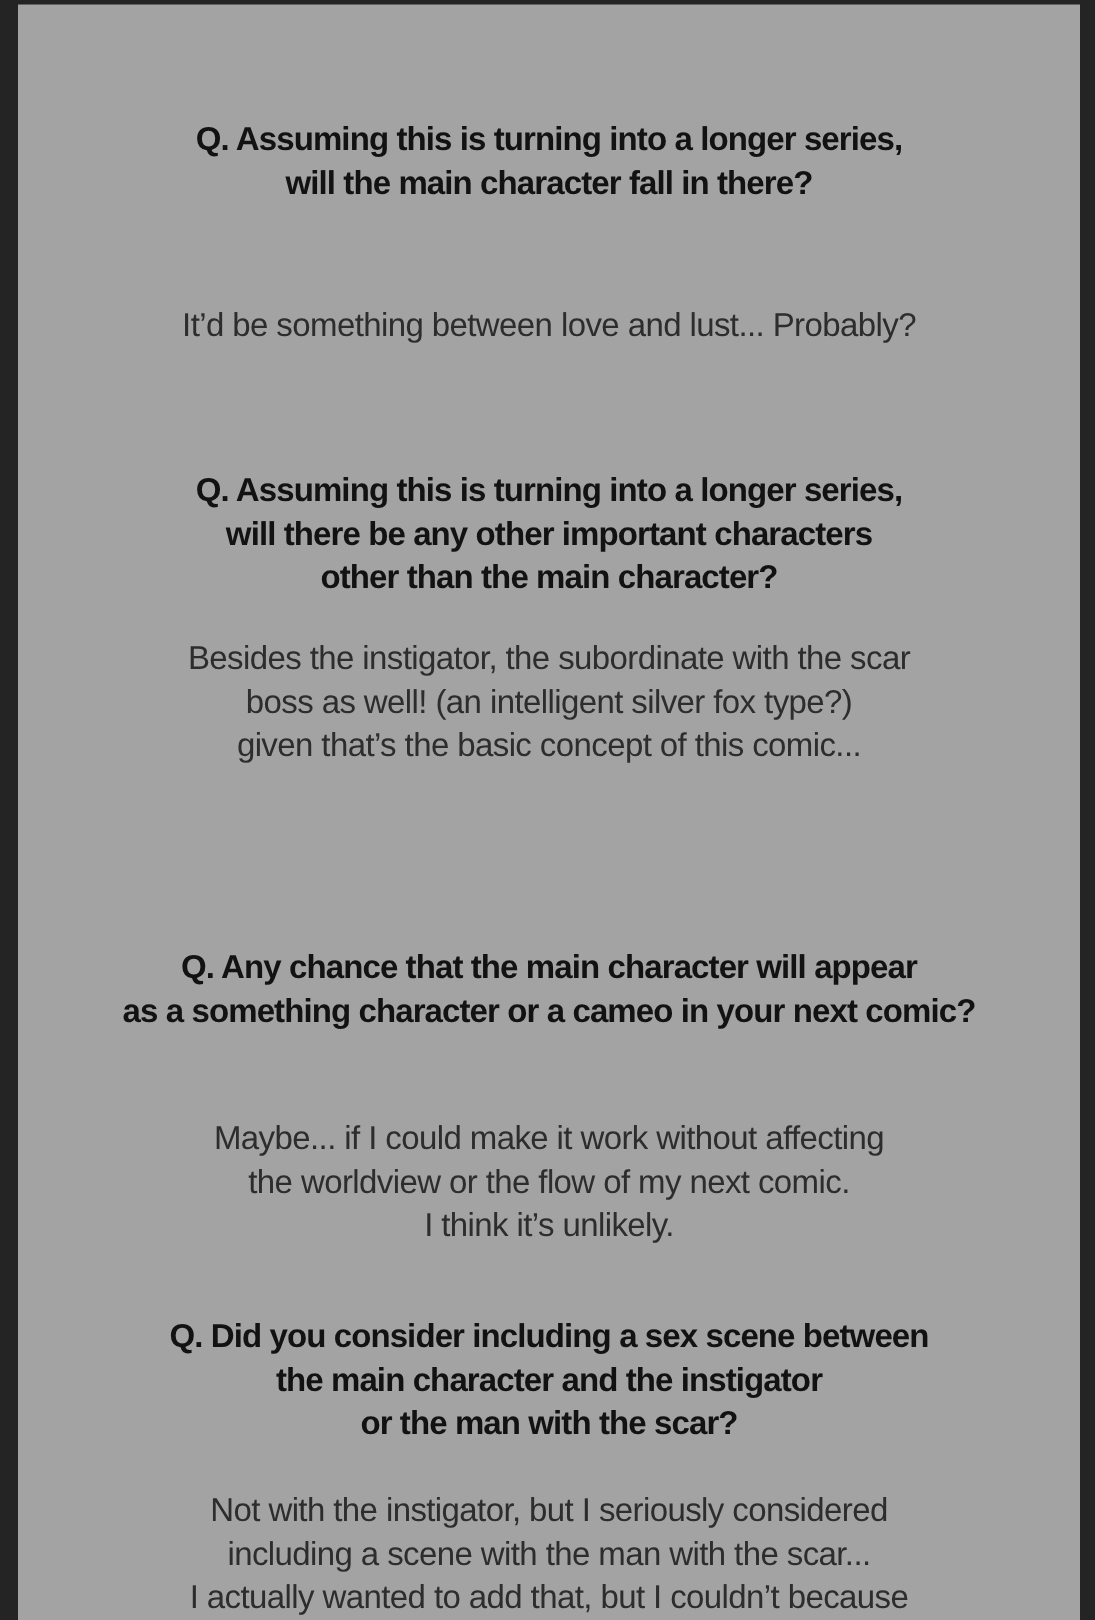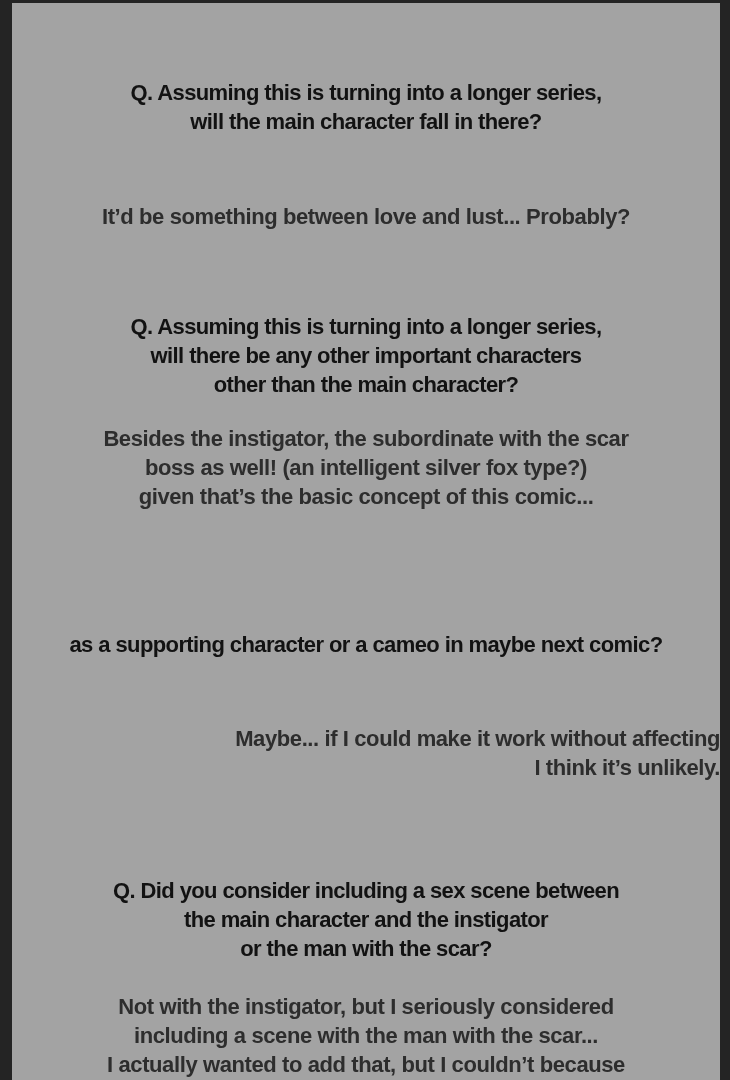--- a/index.html
+++ b/index.html
@@ -48,33 +48,33 @@
   .q-line {
     font-size: 22px;
     font-weight: bold;
     line-height: 29px;
     letter-spacing: -0.6px;
     color: #121212;
     white-space: nowrap;
   }
   .a-line {
     font-size: 22px;
-    font-weight: bold;
+    font-weight: normal;
     line-height: 29px;
     letter-spacing: -0.4px;
     color: #2d2d2d;
     white-space: nowrap;
   }
 
   .q1 { top: 78px; }
   .a1 { top: 202px; }
   .q2 { top: 312px; }
   .a2 { top: 424px; }
   .q3 { top: 630px; }
-  .a3 { top: 724px; text-align: right; }
+  .a3 { top: 744px; }
   .q4 { top: 876px; }
   .a4 { top: 992px; }
 </style>
 </head>
 <body>
 
 <div class="frame">
   <div class="edge edge-left"></div>
   <div class="edge edge-right"></div>
   <div class="edge edge-top"></div>
@@ -94,24 +94,26 @@
       <div class="q-line">will there be any other important characters</div>
       <div class="q-line">other than the main character?</div>
     </div>
     <div class="qa-block a2">
       <div class="a-line">Besides the instigator, the subordinate with the scar</div>
       <div class="a-line">boss as well! (an intelligent silver fox type?)</div>
       <div class="a-line">given that’s the basic concept of this comic...</div>
     </div>
 
     <div class="qa-block q3">
-      <div class="q-line">as a supporting character or a cameo in maybe next comic?</div>
+      <div class="q-line">Q. Any chance that the main character will appear</div>
+      <div class="q-line">as a something character or a cameo in your next comic?</div>
     </div>
     <div class="qa-block a3">
       <div class="a-line">Maybe... if I could make it work without affecting</div>
+      <div class="a-line">the worldview or the flow of my next comic.</div>
       <div class="a-line">I think it’s unlikely.</div>
     </div>
 
     <div class="qa-block q4">
       <div class="q-line">Q. Did you consider including a sex scene between</div>
       <div class="q-line">the main character and the instigator</div>
       <div class="q-line">or the man with the scar?</div>
     </div>
     <div class="qa-block a4">
       <div class="a-line">Not with the instigator, but I seriously considered</div>

